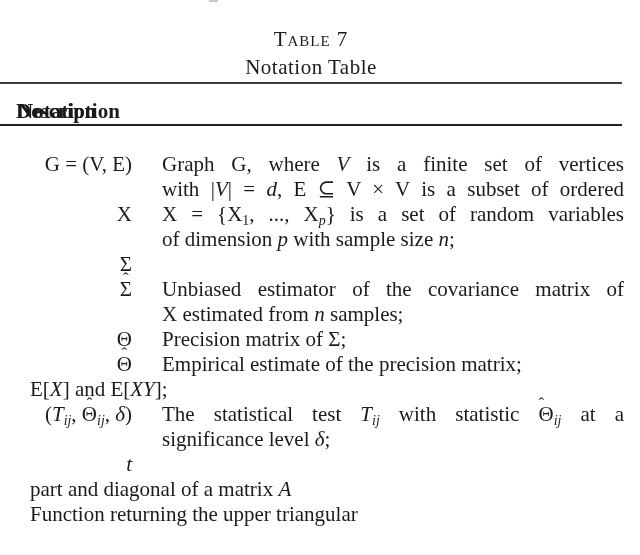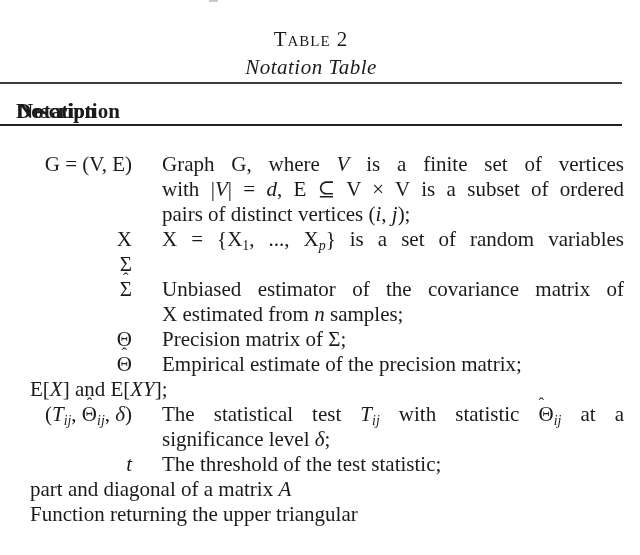--- a/index.html
+++ b/index.html
@@ -23,21 +23,20 @@
     left: 0; top: 27px;
     width: 622px;
     text-align: center;
   }
   .t-label {
     font-variant: small-caps;
     font-size: 21px;
     letter-spacing: 1px;
   }
   .t-caption {
-    font-style: italic;
     font-size: 21px;
     margin-top: 3px;
     letter-spacing: 0.5px;
   }
   .rule { position: absolute; left: 0; width: 622px; }
   .rule-top { top: 82px; height: 1.5px; background: #3d3d3d; }
   .rule-mid { top: 124px; height: 2px; background: #222222; }
   .thead {
     position: absolute;
     top: 99px; left: 0;
@@ -72,46 +71,46 @@
     line-height: 1;
   }
 </style>
 </head>
 <body>
 
 <div class="sheet">
   <div class="artifact"></div>
 
   <div class="caption-block">
-    <div class="t-label">Table 2</div>
+    <div class="t-label">Table 7</div>
     <div class="t-caption">Notation Table</div>
   </div>
 
   <div class="rule rule-top"></div>
 
   <div class="thead">
     <div class="h-notation">Notation</div>
     <div class="h-desc">Description</div>
   </div>
 
   <div class="rule rule-mid"></div>
 
   <div class="tbody">
       <div class="row">
         <div class="cell-n">G = (V, E)</div>
         <div class="cell-d">
           <div class="dline jl">Graph G, where <i>V</i> is a finite set of vertices</div>
           <div class="dline jl">with |<i>V</i>| = <i>d</i>, E ⊆ V × V is a subset of ordered</div>
-          <div class="dline">pairs of distinct vertices (<i>i</i>, <i>j</i>);</div>
         </div>
       </div>
       <div class="row">
         <div class="cell-n">X</div>
         <div class="cell-d">
           <div class="dline jl">X = {X<sub>1</sub>, ..., X<sub><i>p</i></sub>} is a set of random variables</div>
+          <div class="dline">of dimension <i>p</i> with sample size <i>n</i>;</div>
         </div>
       </div>
       <div class="row">
         <div class="cell-n">Σ</div>
       </div>
       <div class="row">
         <div class="cell-n"><span class="hat"><span class="hm">ˆ</span>Σ</span></div>
         <div class="cell-d">
           <div class="dline jl">Unbiased estimator of the covariance matrix of</div>
           <div class="dline">X estimated from <i>n</i> samples;</div>
@@ -136,23 +135,20 @@
       </div>
       <div class="row">
         <div class="cell-n">(<i>T</i><sub><i>ij</i></sub>, <span class="hat"><span class="hm">ˆ</span>Θ</span><sub><i>ij</i></sub>, <i>δ</i>)</div>
         <div class="cell-d">
           <div class="dline jl">The statistical test <i>T</i><sub><i>ij</i></sub> with statistic <span class="hat"><span class="hm">ˆ</span>Θ</span><sub><i>ij</i></sub> at a</div>
           <div class="dline">significance level <i>δ</i>;</div>
         </div>
       </div>
       <div class="row">
         <div class="cell-n"><i>t</i></div>
-        <div class="cell-d">
-          <div class="dline">The threshold of the test statistic;</div>
-        </div>
       </div>
       <div class="row">
         <div class="cell-d">
           <div class="dline">part and diagonal of a matrix <i>A</i></div>
           <div class="dline">Function returning the upper triangular</div>
         </div>
       </div>
     </div>
 </div>
 

